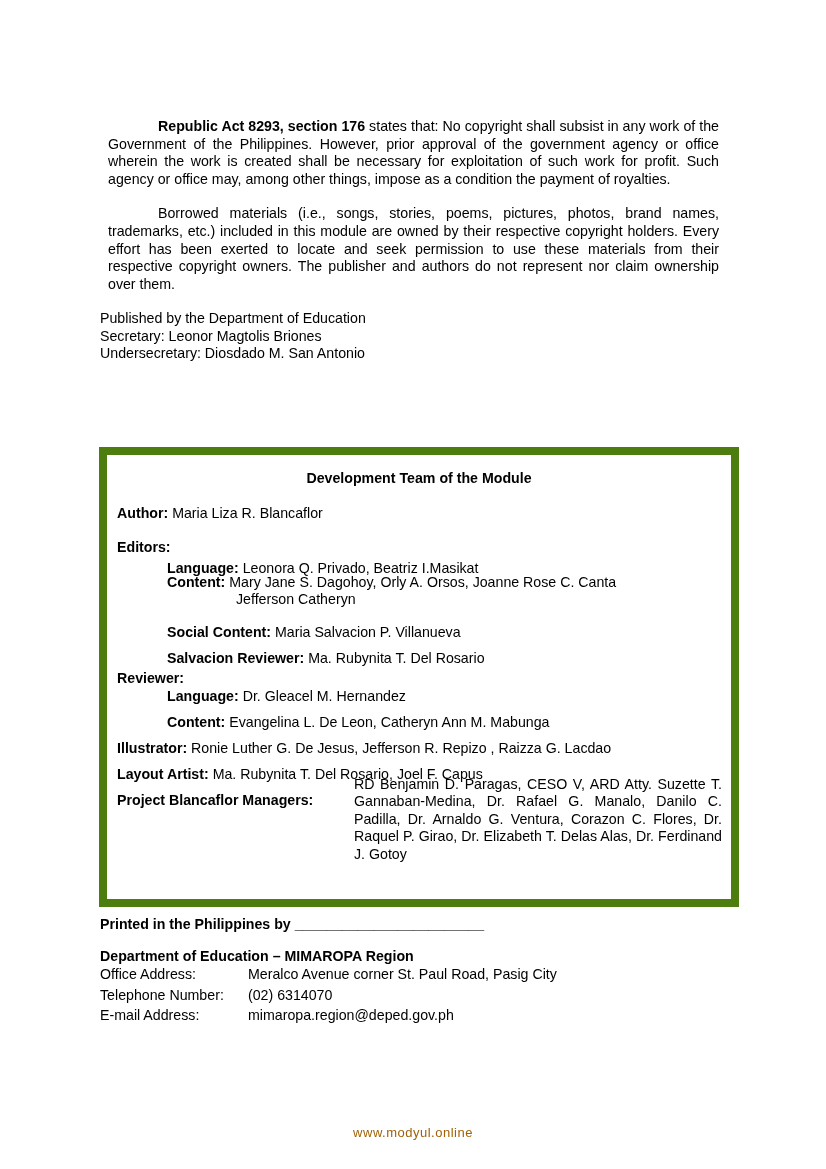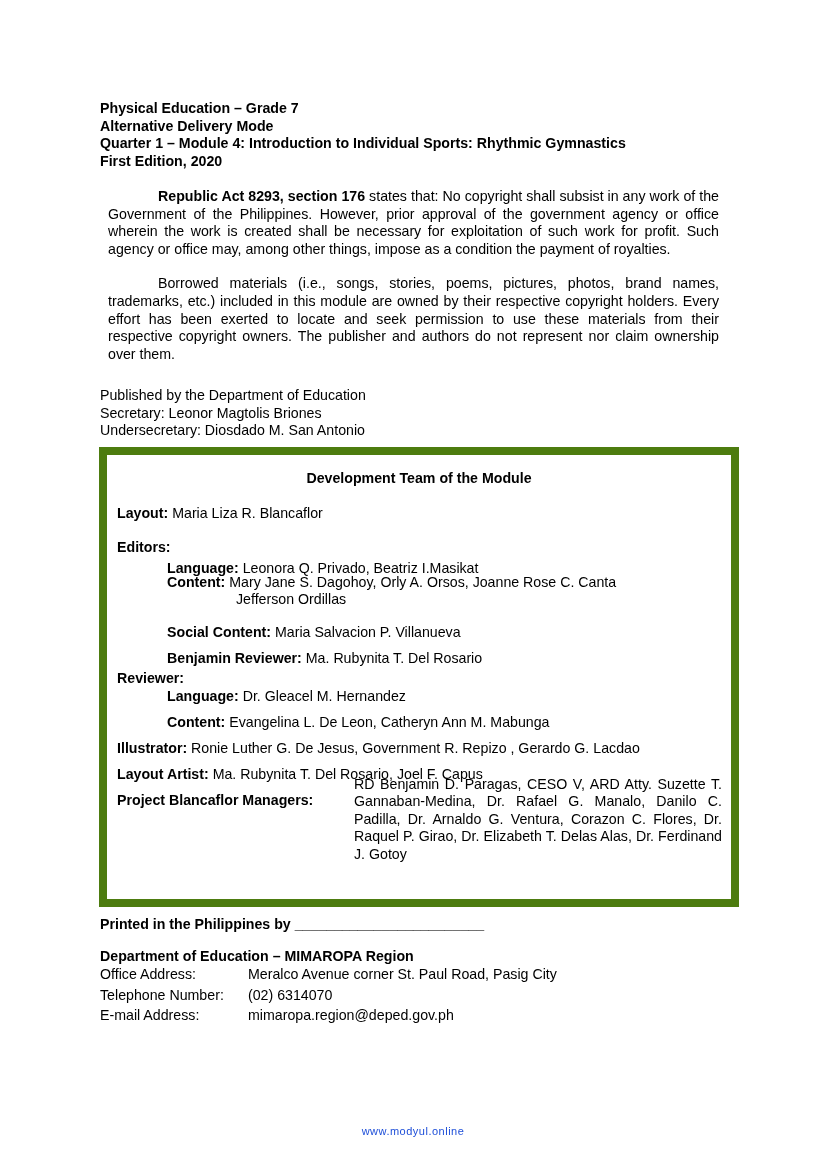--- a/index.html
+++ b/index.html
@@ -16,61 +16,55 @@
   .box-title { position: absolute; top: 15px; left: 0; right: 0; text-align: center; font-weight: bold; }
   .row { position: absolute; left: 10px; white-space: nowrap; }
   .sub { position: absolute; left: 60px; white-space: nowrap; }
   .cont { position: absolute; left: 129px; white-space: nowrap; }
   .pdm-label { position: absolute; left: 10px; font-weight: bold; white-space: nowrap; }
   .pdm-text { position: absolute; left: 247px; width: 368px; text-align: justify; line-height: 17.4px; }
   .bottom { position: absolute; left: 100px; }
   .kv { position: absolute; left: 100px; white-space: nowrap; }
   .kv .v { position: absolute; left: 148px; }
   .watermark { position: absolute; top: 1125px; left: 0; right: 0; text-align: center;
-               color: #1d4ed8; font-size: 11px; letter-spacing: 0.5px; }
+               color: #a16207; font-size: 13px; letter-spacing: 0.5px; }
 </style>
 </head>
 <body>
 
 <div class="page">
-  <div class="hdr">
-    <div>Physical Education – Grade 7</div>
-    <div>Alternative Delivery Mode</div>
-    <div>Quarter 1 – Module 4: Introduction to Individual Sports: Rhythmic Gymnastics</div>
-    <div>First Edition, 2020</div>
-  </div>
 
   <p class="para" style="margin-top:18px;"><span class="indent"></span><span class="b">Republic Act 8293, section 176</span><span> states that: No copyright shall subsist in any work of the Government of the Philippines. However, prior approval of the government agency or office wherein the work is created shall be necessary for exploitation of such work for profit. Such agency or office may, among other things, impose as a condition the payment of royalties.</span></p>
 
   <p class="para" style="margin-top:17px;"><span class="indent"></span><span>Borrowed materials (i.e., songs, stories, poems, pictures, photos, brand names, trademarks, etc.) included in this module are owned by their respective copyright holders. Every effort has been exerted to locate and seek permission to use these materials from their respective copyright owners. The publisher and authors do not represent nor claim ownership over them.</span></p>
 
-  <div class="pub" style="margin-top:24px;">
+  <div class="pub" style="margin-top:17px;">
     <div>Published by the Department of Education</div>
     <div>Secretary: Leonor Magtolis Briones</div>
     <div>Undersecretary: Diosdado M. San Antonio</div>
   </div>
 </div>
 
 <div class="box">
   <div class="box-title">Development Team of the Module</div>
 
-  <div class="row" style="top:50px;"><span class="b">Layout:</span><span> Maria Liza R. Blancaflor</span></div>
+  <div class="row" style="top:50px;"><span class="b">Author:</span><span> Maria Liza R. Blancaflor</span></div>
 
   <div class="row b" style="top:84px;">Editors:</div>
   <div class="sub" style="top:105px;"><span class="b">Language:</span><span> Leonora Q. Privado, Beatriz I.Masikat</span></div>
   <div class="sub" style="top:119px;"><span class="b">Content:</span><span> Mary Jane S. Dagohoy, Orly A. Orsos, Joanne Rose C. Canta</span></div>
-  <div class="cont" style="top:136px;">Jefferson Ordillas</div>
+  <div class="cont" style="top:136px;">Jefferson Catheryn</div>
   <div class="sub" style="top:169px;"><span class="b">Social Content:</span><span> Maria Salvacion P. Villanueva</span></div>
-  <div class="sub" style="top:195px;"><span class="b">Benjamin Reviewer:</span><span> Ma. Rubynita T. Del Rosario</span></div>
+  <div class="sub" style="top:195px;"><span class="b">Salvacion Reviewer:</span><span> Ma. Rubynita T. Del Rosario</span></div>
 
   <div class="row b" style="top:215px;">Reviewer:</div>
   <div class="sub" style="top:233px;"><span class="b">Language:</span><span> Dr. Gleacel M. Hernandez</span></div>
   <div class="sub" style="top:259px;"><span class="b">Content:</span><span> Evangelina L. De Leon, Catheryn Ann M. Mabunga</span></div>
 
-  <div class="row" style="top:285px;"><span class="b">Illustrator:</span><span> Ronie Luther G. De Jesus, Government R. Repizo , Gerardo G. Lacdao</span></div>
+  <div class="row" style="top:285px;"><span class="b">Illustrator:</span><span> Ronie Luther G. De Jesus, Jefferson R. Repizo , Raizza G. Lacdao</span></div>
   <div class="row" style="top:311px;"><span class="b">Layout Artist:</span><span> Ma. Rubynita T. Del Rosario, Joel F. Capus</span></div>
 
   <div class="pdm-label" style="top:337px;">Project Blancaflor Managers:</div>
   <div class="pdm-text" style="top:321px;">RD Benjamin D. Paragas, CESO V, ARD Atty. Suzette T. Gannaban-Medina, Dr. Rafael G. Manalo, Danilo C. Padilla, Dr. Arnaldo G. Ventura, Corazon C. Flores, Dr. Raquel P. Girao, Dr.  Elizabeth T. Delas Alas, Dr. Ferdinand J. Gotoy</div>
 </div>
 
 <div class="bottom b" style="top:916px;">Printed in the Philippines by ________________________</div>
 <div class="bottom b" style="top:948px;">Department of Education – MIMAROPA Region</div>
 <div class="kv" style="top:966px;"><span>Office Address:</span><span class="v">Meralco Avenue corner St. Paul Road, Pasig City</span></div>
 <div class="kv" style="top:987px;"><span>Telephone Number:</span><span class="v">(02) 6314070</span></div>

